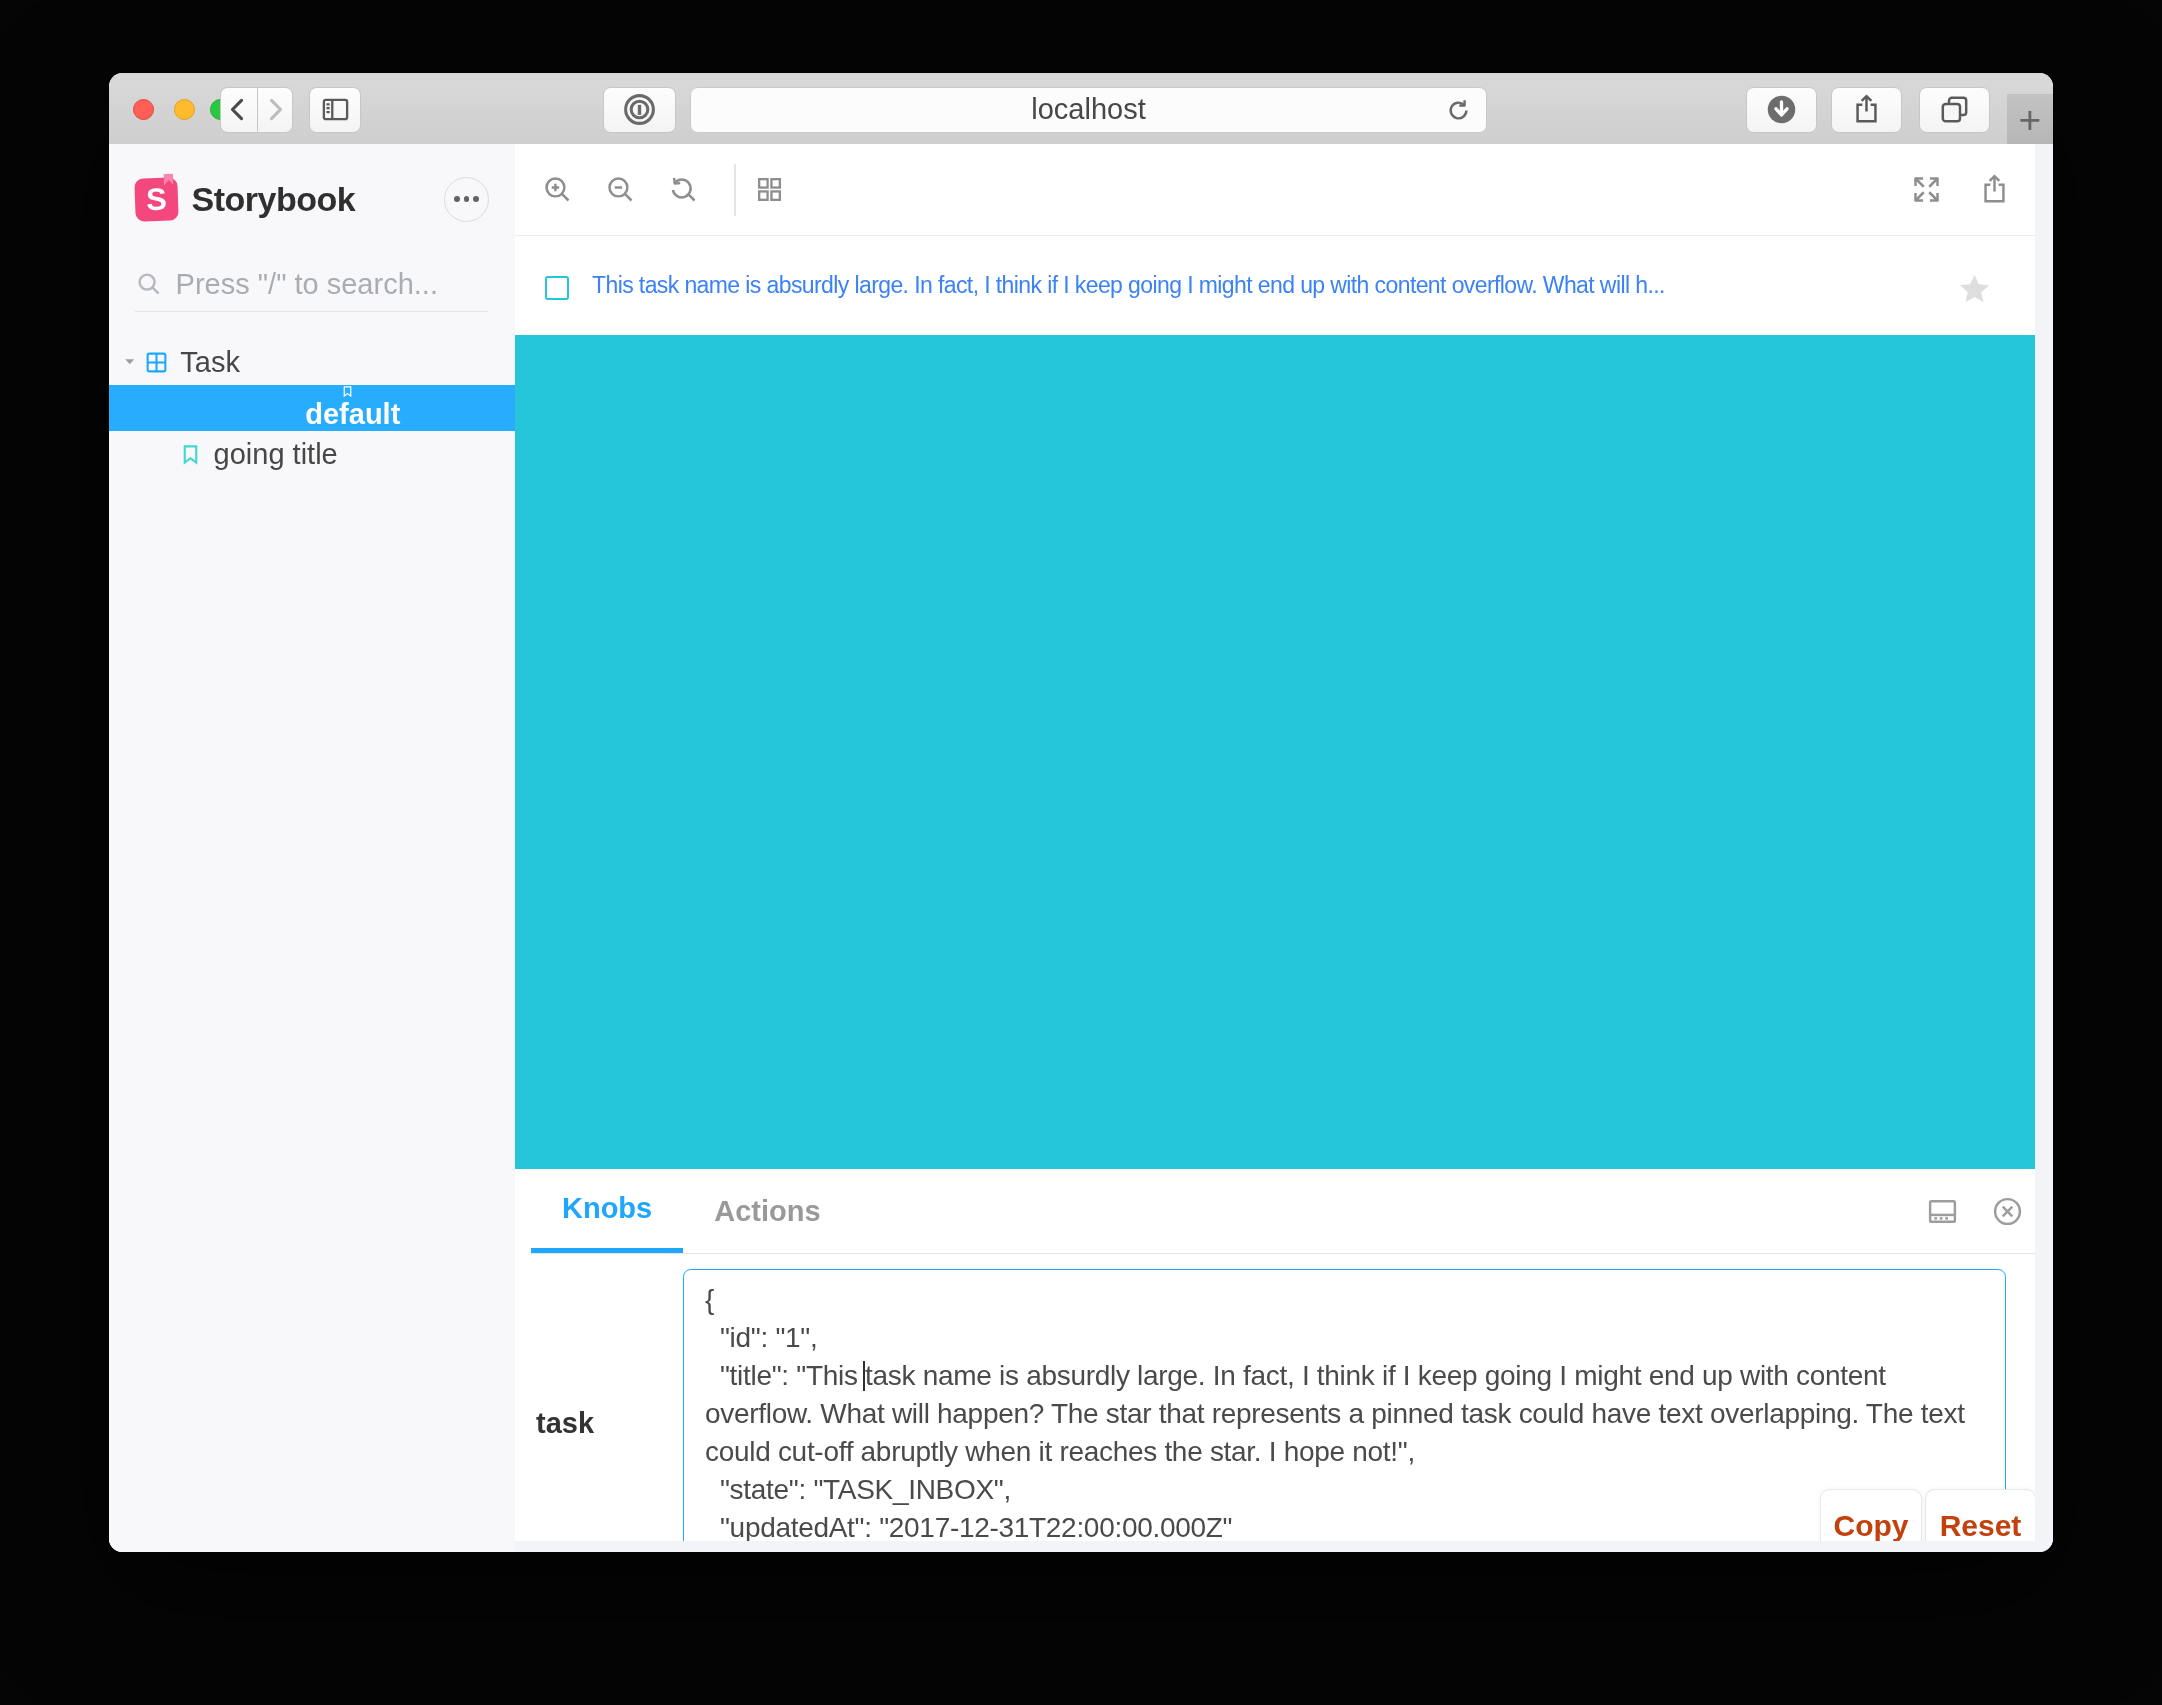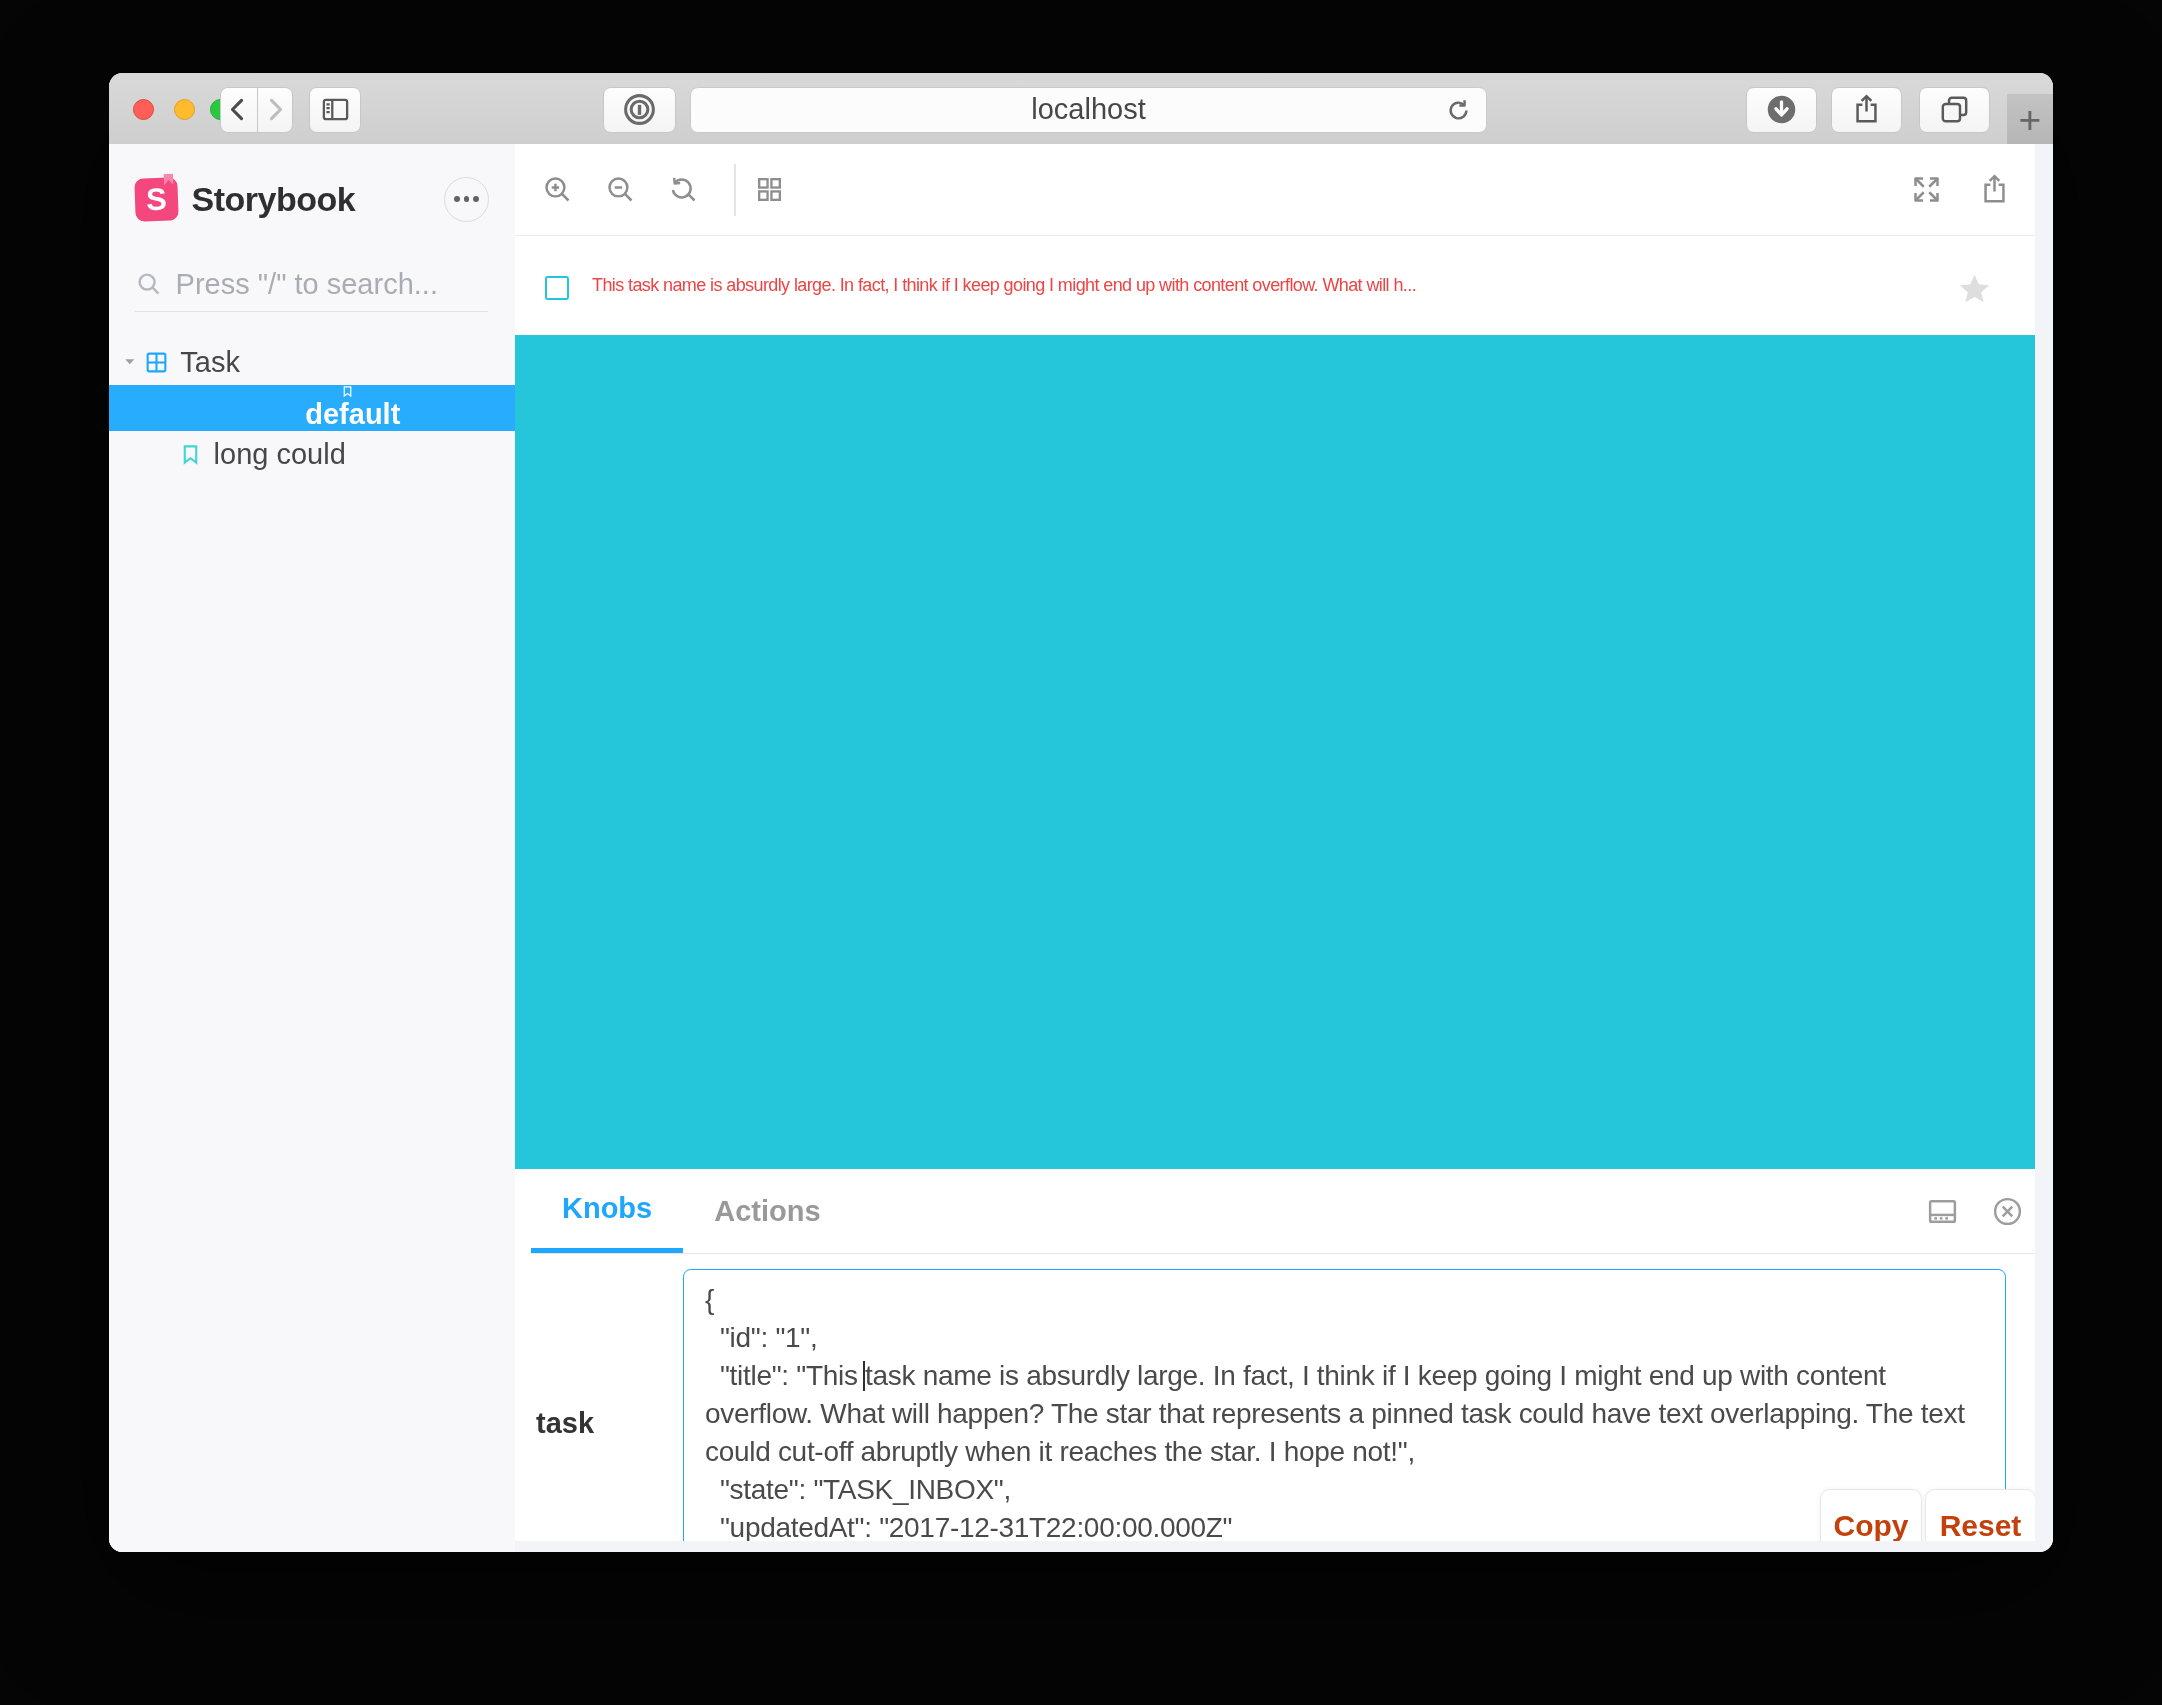--- a/index.html
+++ b/index.html
@@ -68,21 +68,21 @@
   .toolbar .ic { color:#8e8e8e; }
   .tool { width:33px; height:33px; margin-right:30px; display:flex; align-items:center; justify-content:center; }
   .tdivider { width:1.9px; height:52px; background:#e4e4e4; margin:0 17.4px 0 3.9px; }
   .toolbar .right { margin-left:auto; display:flex; align-items:center; gap:35px; }
 
   .taskrow { position:absolute; left:0; top:92px; width:100%; height:99px; background:#fff;
              display:flex; align-items:center; }
   .checkbox { position:absolute; left:30px; top:40px; width:24px; height:24px; border:2.9px solid #26c6da;
               border-radius:2.9px; background:#fff; }
   .task-title { position:absolute; left:77px; top:0; width:1358px; height:99px; line-height:99px;
-                font-size:18px; letter-spacing:-0.6px; color:#ef4444; white-space:nowrap; overflow:hidden; }
+                font-size:23px; letter-spacing:-0.6px; color:#3b82f6; white-space:nowrap; overflow:hidden; }
   .star { position:absolute; left:1442px; top:35px; color:#dedede; }
 
   .canvas { position:absolute; left:0; top:191px; width:100%; height:834px; background:#26c6da; }
 
   .tabbar { position:absolute; left:16px; top:1025px; width:100%; height:85px; background:#fff;
             border-bottom:1.9px solid #e6e6e6; display:flex; align-items:stretch; }
   .tab { padding:0 31px; display:flex; align-items:center; font-size:29px; font-weight:bold; color:#999; }
   .tab.active { color:#1ea7fd; border-bottom:5.8px solid #1ea7fd; }
   .tabbar .right { margin-left:auto; display:flex; align-items:center; gap:32px; padding-right:27px; color:#9d9d9d; }
 
@@ -226,21 +226,21 @@
             </svg>
             <span class="lbl">default</span>
           </div>
 
 
 
           <div class="trow child">
             <svg class="ic" width="23" height="23" viewBox="0 0 24 24" fill="none" stroke="#3fd6d3" stroke-width="2.2">
               <path d="M6 3.5 h12 v17 l-6 -4.6 -6 4.6 z"></path>
             </svg>
-            <span class="lbl">long could</span>
+            <span class="lbl">going title</span>
           </div>
 
 
         </div>
       </aside>
 
       <div class="main">
 
         <div class="toolbar">
           <span class="tool">

